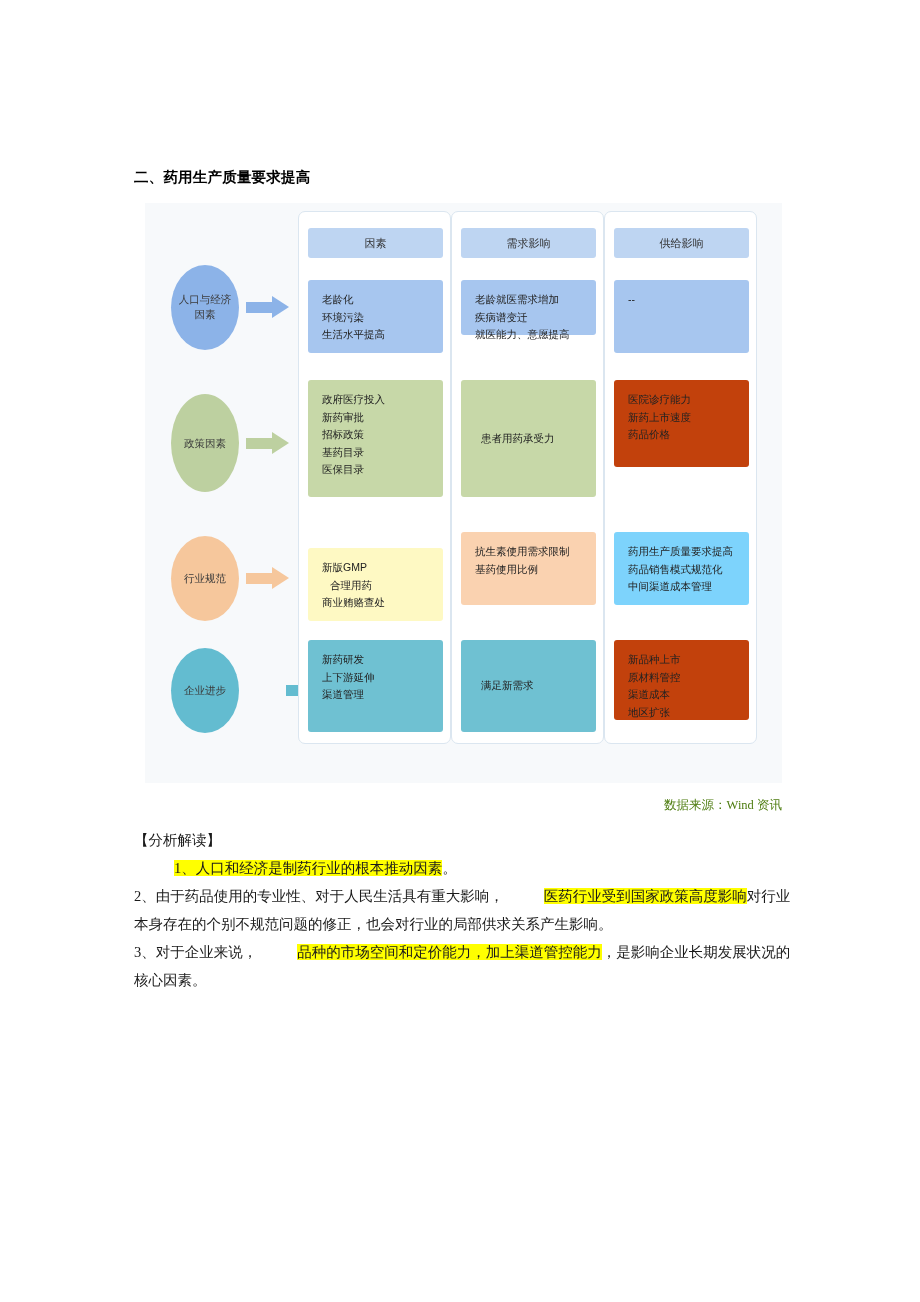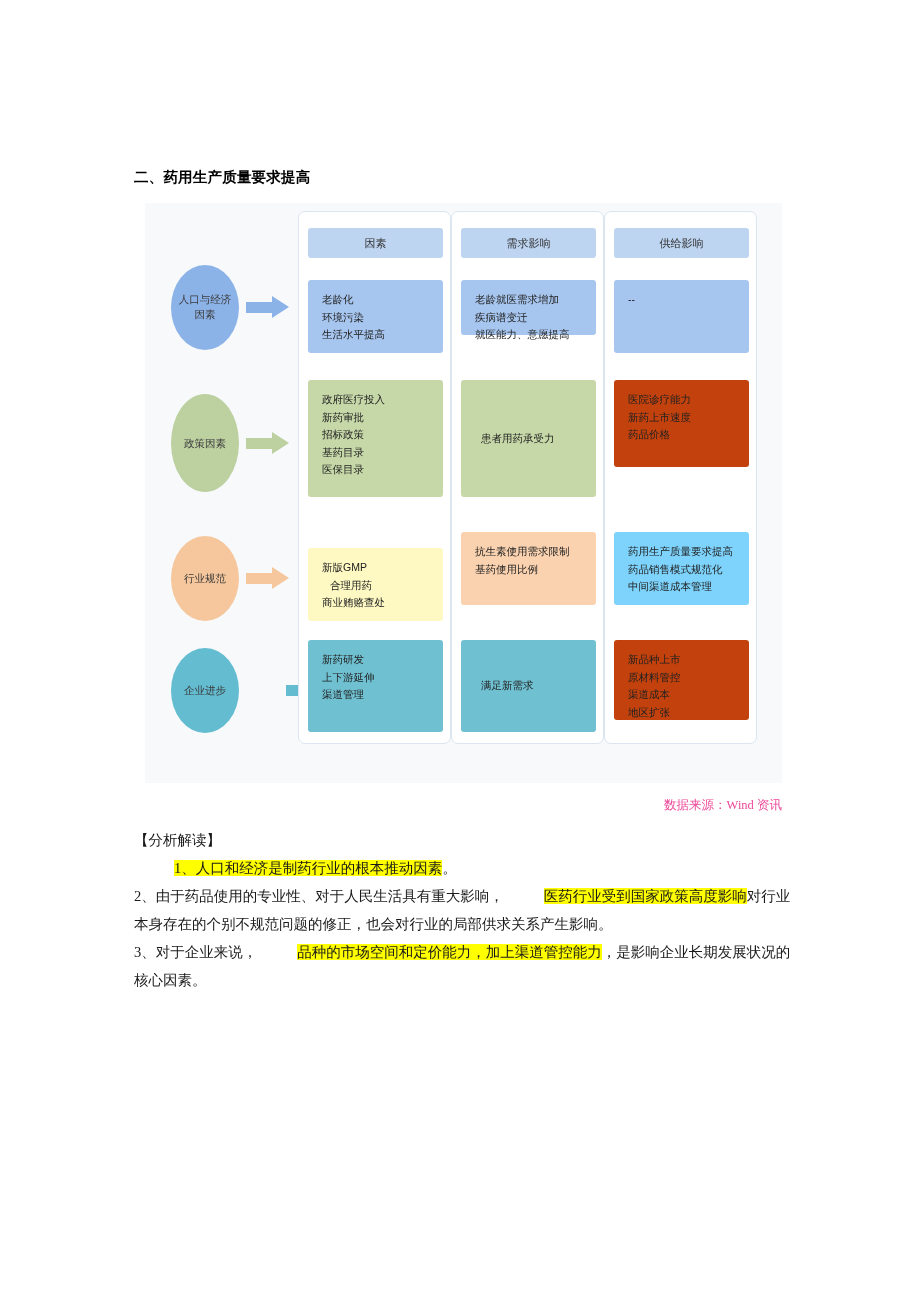--- a/index.html
+++ b/index.html
@@ -148,21 +148,21 @@
   }
   .cell.indent1 p:nth-child(2) { padding-left: 8px; }
 
   
   .source {
     position: absolute;
     right: 138px;
     top: 797px;
     font-family: "Liberation Serif", "DejaVu Serif", serif;
     font-size: 12.5px;
-    color: #ec4899;
+    color: #4d7c0f;
     white-space: nowrap;
   }
 
   
   .analysis {
     position: absolute;
     left: 134px;
     top: 826px;
     width: 660px;
   }

